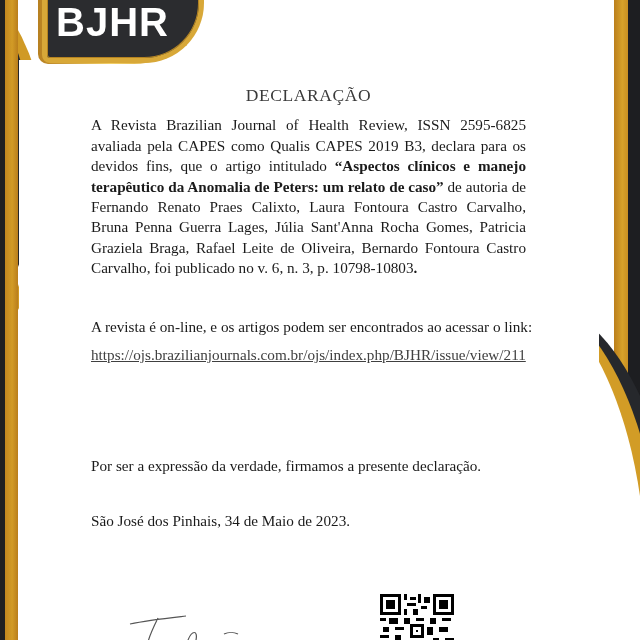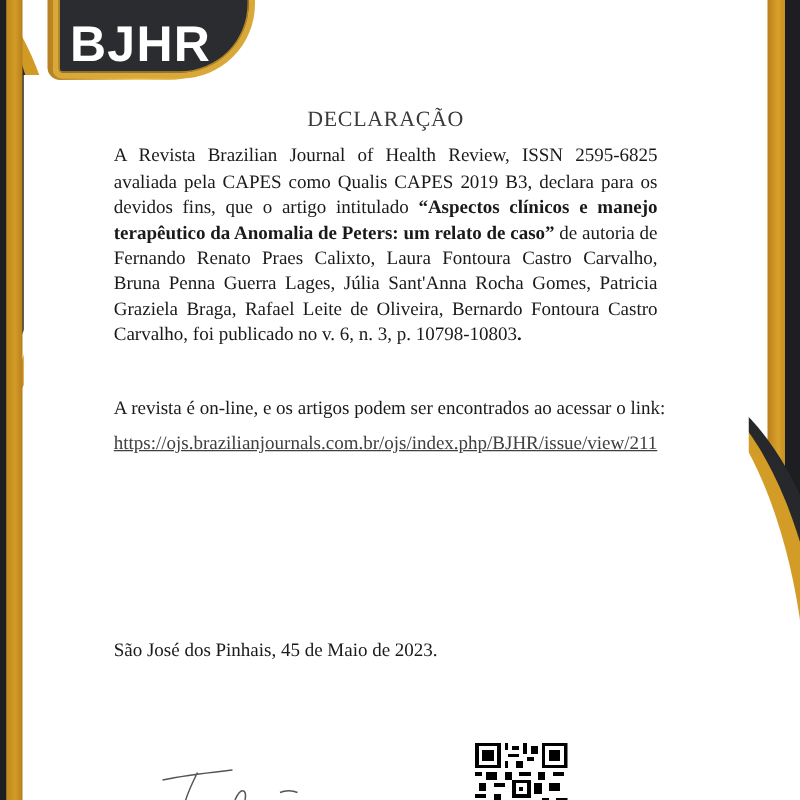--- a/index.html
+++ b/index.html
@@ -83,21 +83,21 @@
       border-radius: 0 0 60px 8px;
       box-shadow: 0 0 0 1px #b58320 inset;
     }
     .logo-gold-edge {
       position: absolute; left: 38px; top: -40px;
       width: 162px; height: 104px;
       border-radius: 0 0 66px 10px;
       background: linear-gradient(90deg, #b78020 0%, #f2cf67 45%, #c28a22 100%);
     }
     .logo-text {
-      position: absolute; left: 56px; top: 16px;
+      position: absolute; left: 56px; top: 2px;
       font-family: "Liberation Sans", sans-serif;
       font-weight: 700;
       font-size: 40px;
       line-height: 40px;
       letter-spacing: 1px;
       color: #ffffff;
     }
 
     
     .doc {
@@ -168,21 +168,22 @@
   <div class="logo"></div>
   <div class="logo-text">BJHR</div>
 
   <div class="doc">
     <div class="title">DECLARAÇÃO</div>
     <p class="para"><span>A Revista Brazilian Journal of Health Review, ISSN 2595-6825 avaliada pela CAPES como Qualis CAPES 2019 B3, declara para os devidos fins, que o artigo intitulado </span><span class="bold">“Aspectos clínicos e manejo terapêutico da Anomalia de Peters: um relato de caso”</span><span> de autoria de Fernando Renato Praes Calixto, Laura Fontoura Castro Carvalho, Bruna Penna Guerra Lages, Júlia Sant'Anna Rocha Gomes, Patricia Graziela Braga, Rafael Leite de Oliveira, Bernardo Fontoura Castro Carvalho, foi publicado no v. 6, n. 3, p. 10798-10803</span><span class="bold">.</span></p>
   </div>
 
   <div class="line-block" style="top:318px;">A revista é on-line, e os artigos podem ser encontrados ao acessar o link:</div>
   <a class="line-block link" style="top:346px;">https://ojs.brazilianjournals.com.br/ojs/index.php/BJHR/issue/view/211</a>
-  <div class="line-block" style="top:512px;">São José dos Pinhais, 45 de Maio de 2023.</div>
+  <div class="line-block" style="top:457px;">Por ser a expressão da verdade, firmamos a presente declaração.</div>
+  <div class="line-block" style="top:512px;">São José dos Pinhais, 34 de Maio de 2023.</div>
 
   <svg class="signature" viewBox="0 0 120 30">
     <path d="M2 12 C 20 8, 40 6, 58 4 M 30 6 C 26 14, 22 22, 20 30 M 60 28 C 64 18, 70 18, 68 28 M 96 22 C 100 20, 106 20, 110 22" stroke="#555" stroke-width="1.2" fill="none"></path>
   </svg>
 
   <svg class="qr" viewBox="0 0 25 25" shape-rendering="crispEdges">
     <rect width="25" height="25" fill="#fff"></rect>
     <g fill="#000">
       <rect x="0" y="0" width="7" height="7"></rect>
         <rect x="1" y="1" width="5" height="5" fill="#fff"></rect>

